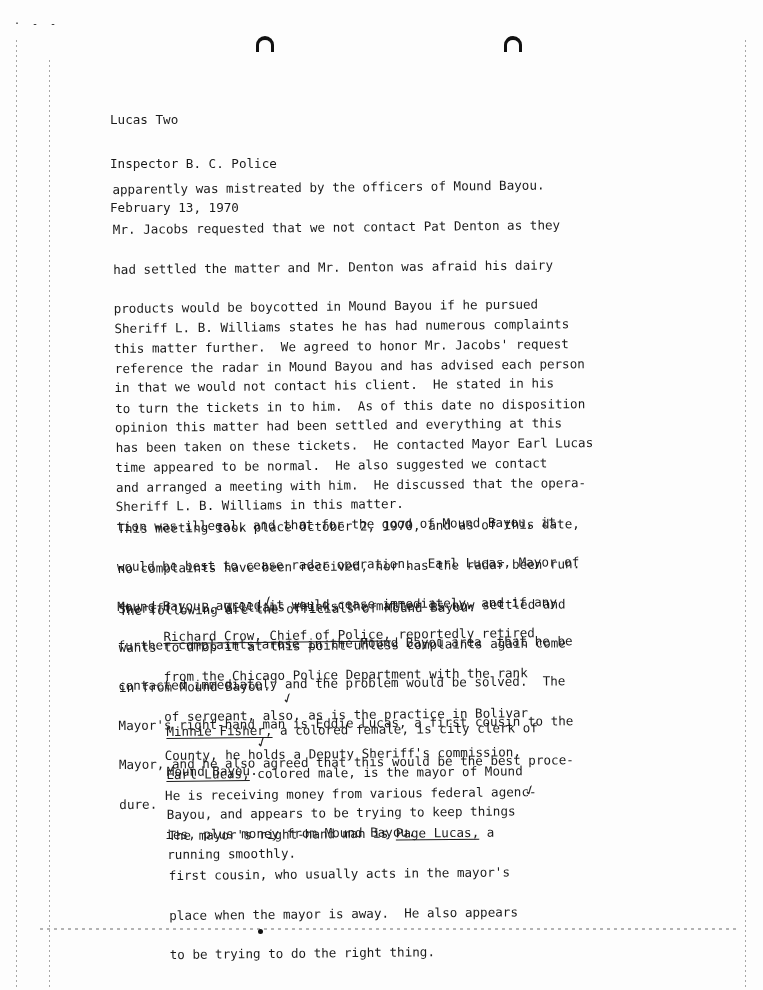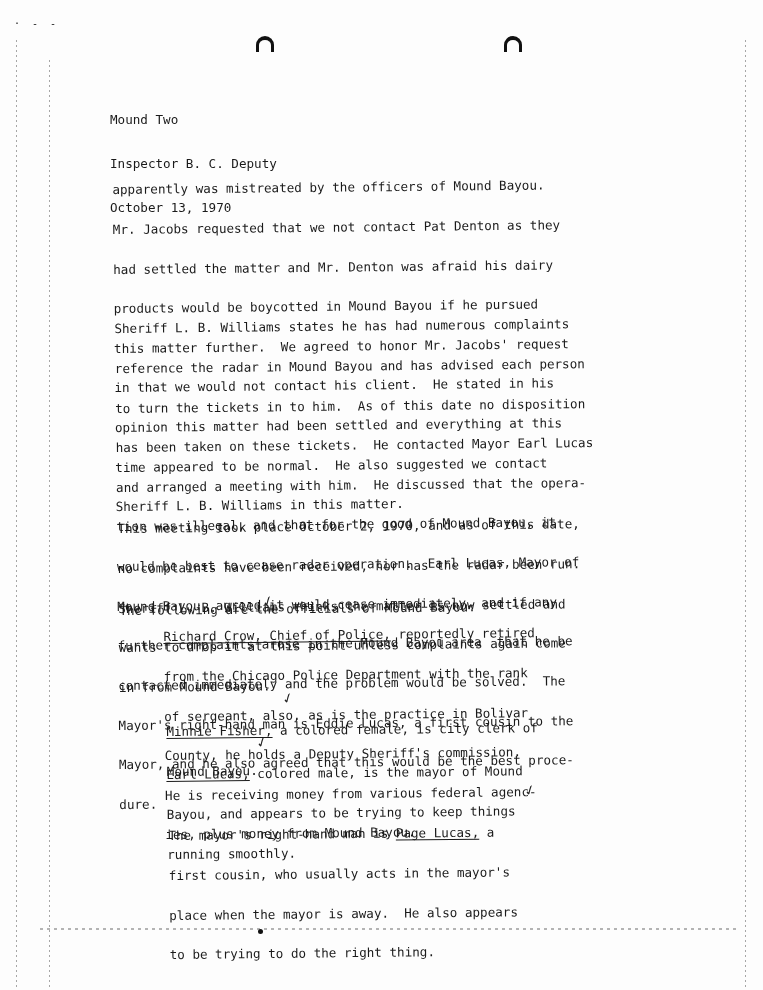--- a/index.html
+++ b/index.html
@@ -95,23 +95,23 @@
   <div class="top-marks">· - -</div>
   <div class="edge-line" style="left:16px;top:40px;height:950px;"></div>
   <div class="edge-line" style="left:49px;top:60px;height:930px;"></div>
   <div class="edge-line" style="left:745px;top:40px;height:950px;"></div>
   <div class="punch" style="left:256px;top:36px;"></div>
   <div class="punch" style="left:504px;top:36px;"></div>
   <div class="bottom-strip"></div>
   <div class="dot" style="left:258px;top:929px;"></div>
 
   <div class="header-block">
-    <div>Mound Two</div>
-    <div>Inspector B. C. Deputy</div>
-    <div>October 13, 1970</div>
+    <div>Lucas Two</div>
+    <div>Inspector B. C. Police</div>
+    <div>February 13, 1970</div>
   </div>
 
   <div class="para" style="left:112px;top:157px;">
     <span class="line">apparently was mistreated by the officers of Mound Bayou.</span>
     <span class="line">Mr. Jacobs requested that we not contact Pat Denton as they</span>
     <span class="line">had settled the matter and Mr. Denton was afraid his dairy</span>
     <span class="line">products would be boycotted in Mound Bayou if he pursued</span>
     <span class="line">this matter further.  We agreed to honor Mr. Jacobs' request</span>
     <span class="line">in that we would not contact his client.  He stated in his</span>
     <span class="line">opinion this matter had been settled and everything at this</span>

